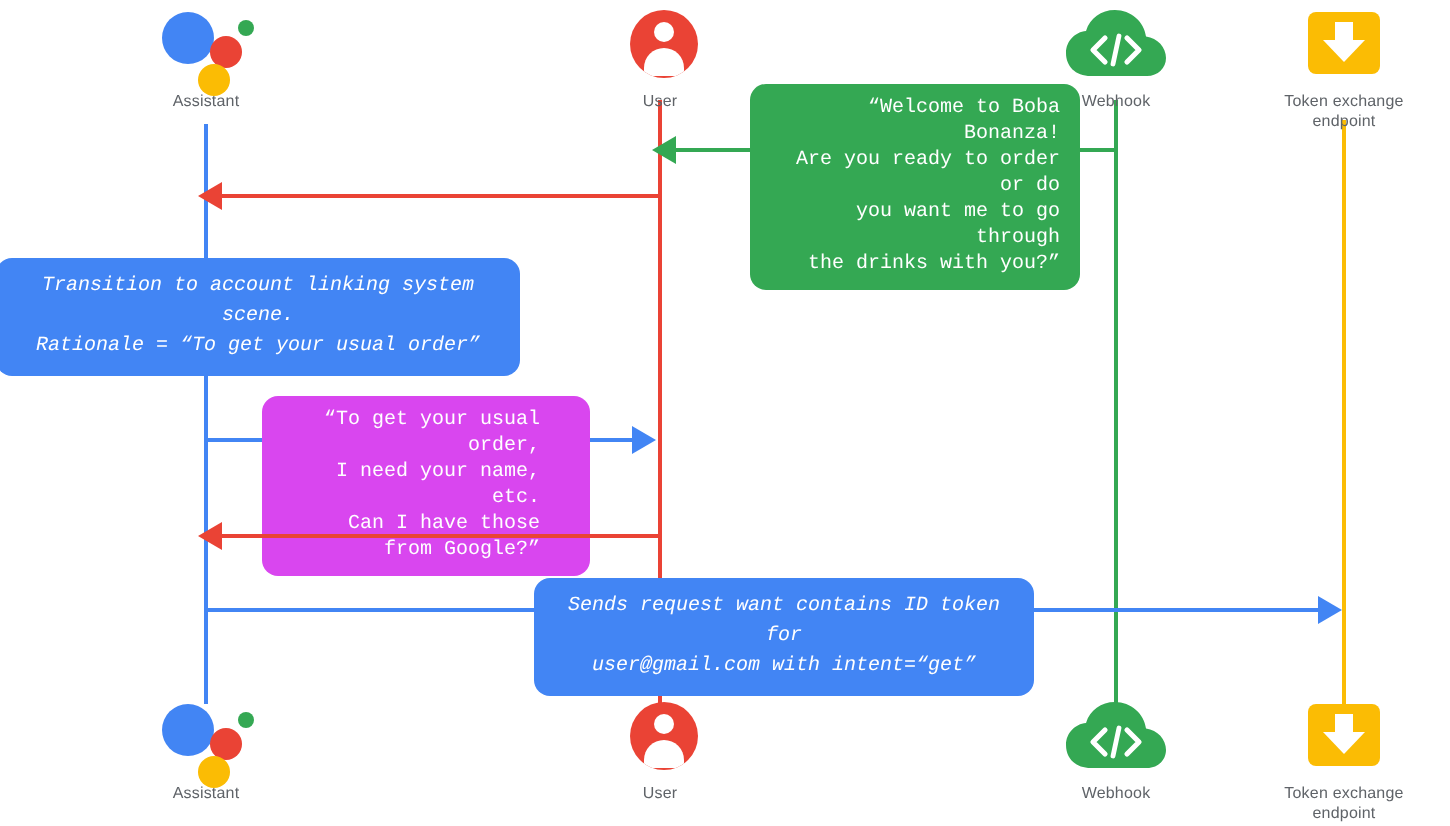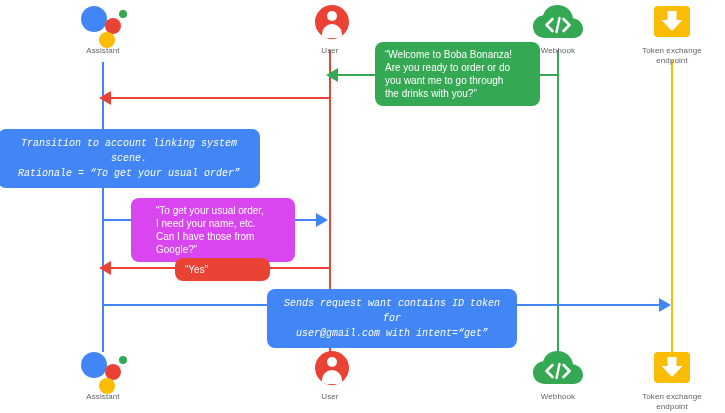--- a/index.html
+++ b/index.html
@@ -75,24 +75,25 @@
   .cloud-svg { position: absolute; left: 34px; top: 2px; }
 
   
   .token-svg { position: absolute; left: 42px; top: 2px; }
 
   
   .bubble {
     position: absolute;
     border-radius: 8px;
     color: #ffffff;
-    text-align: left;
+    text-align: right;
     box-sizing: border-box;
     line-height: 13px;
     white-space: pre-line;
+    font-family: Liberation Mono, monospace;
   }
   .bubble-red    { background: #ea4335; font-size: 10px; padding: 5px 10px; }
   .bubble-green  { background: #34a853; font-size: 10px; padding: 6px 10px; }
   .bubble-blue   { background: #d946ef; font-size: 10px; padding: 6px 25px; }
   .bubble-mono {
     background: #4285f4;
     font-family: "Liberation Mono", monospace;
     font-style: italic;
     font-size: 10px;
     padding: 7px 10px;
@@ -173,21 +174,20 @@
 Rationale = “To get your usual order”</div>
 
   <div class="arrow-line" style="left:104px; top:219px; width:214px; background:#4285f4;"></div>
   <div class="arrow-head right" style="left:316px; top:213px; border-left:12px solid #4285f4;"></div>
   <div class="bubble bubble-blue" style="left:131px; top:198px; width:164px;">“To get your usual order,
 I need your name, etc.
 Can I have those from Google?”</div>
 
   <div class="arrow-line" style="left:110px; top:267px; width:221px; background:#ea4335;"></div>
   <div class="arrow-head left" style="left:99px; top:261px; border-right:12px solid #ea4335;"></div>
-  <div class="bubble bubble-red" style="left:175px; top:258px; width:95px;">“Yes”</div>
 
   <div class="arrow-line" style="left:104px; top:304px; width:557px; background:#4285f4;"></div>
   <div class="arrow-head right" style="left:659px; top:298px; border-left:12px solid #4285f4;"></div>
   <div class="bubble bubble-mono" style="left:267px; top:289px; width:250px; text-align:center;">Sends request want contains ID token for
 user@gmail.com with intent=“get”</div>
 
   <div class="actor" style="left:43px; top:348px;">
     <div class="icon-wrap">
       <span class="assist-dot assist-blue"></span>
       <span class="assist-dot assist-red"></span>

